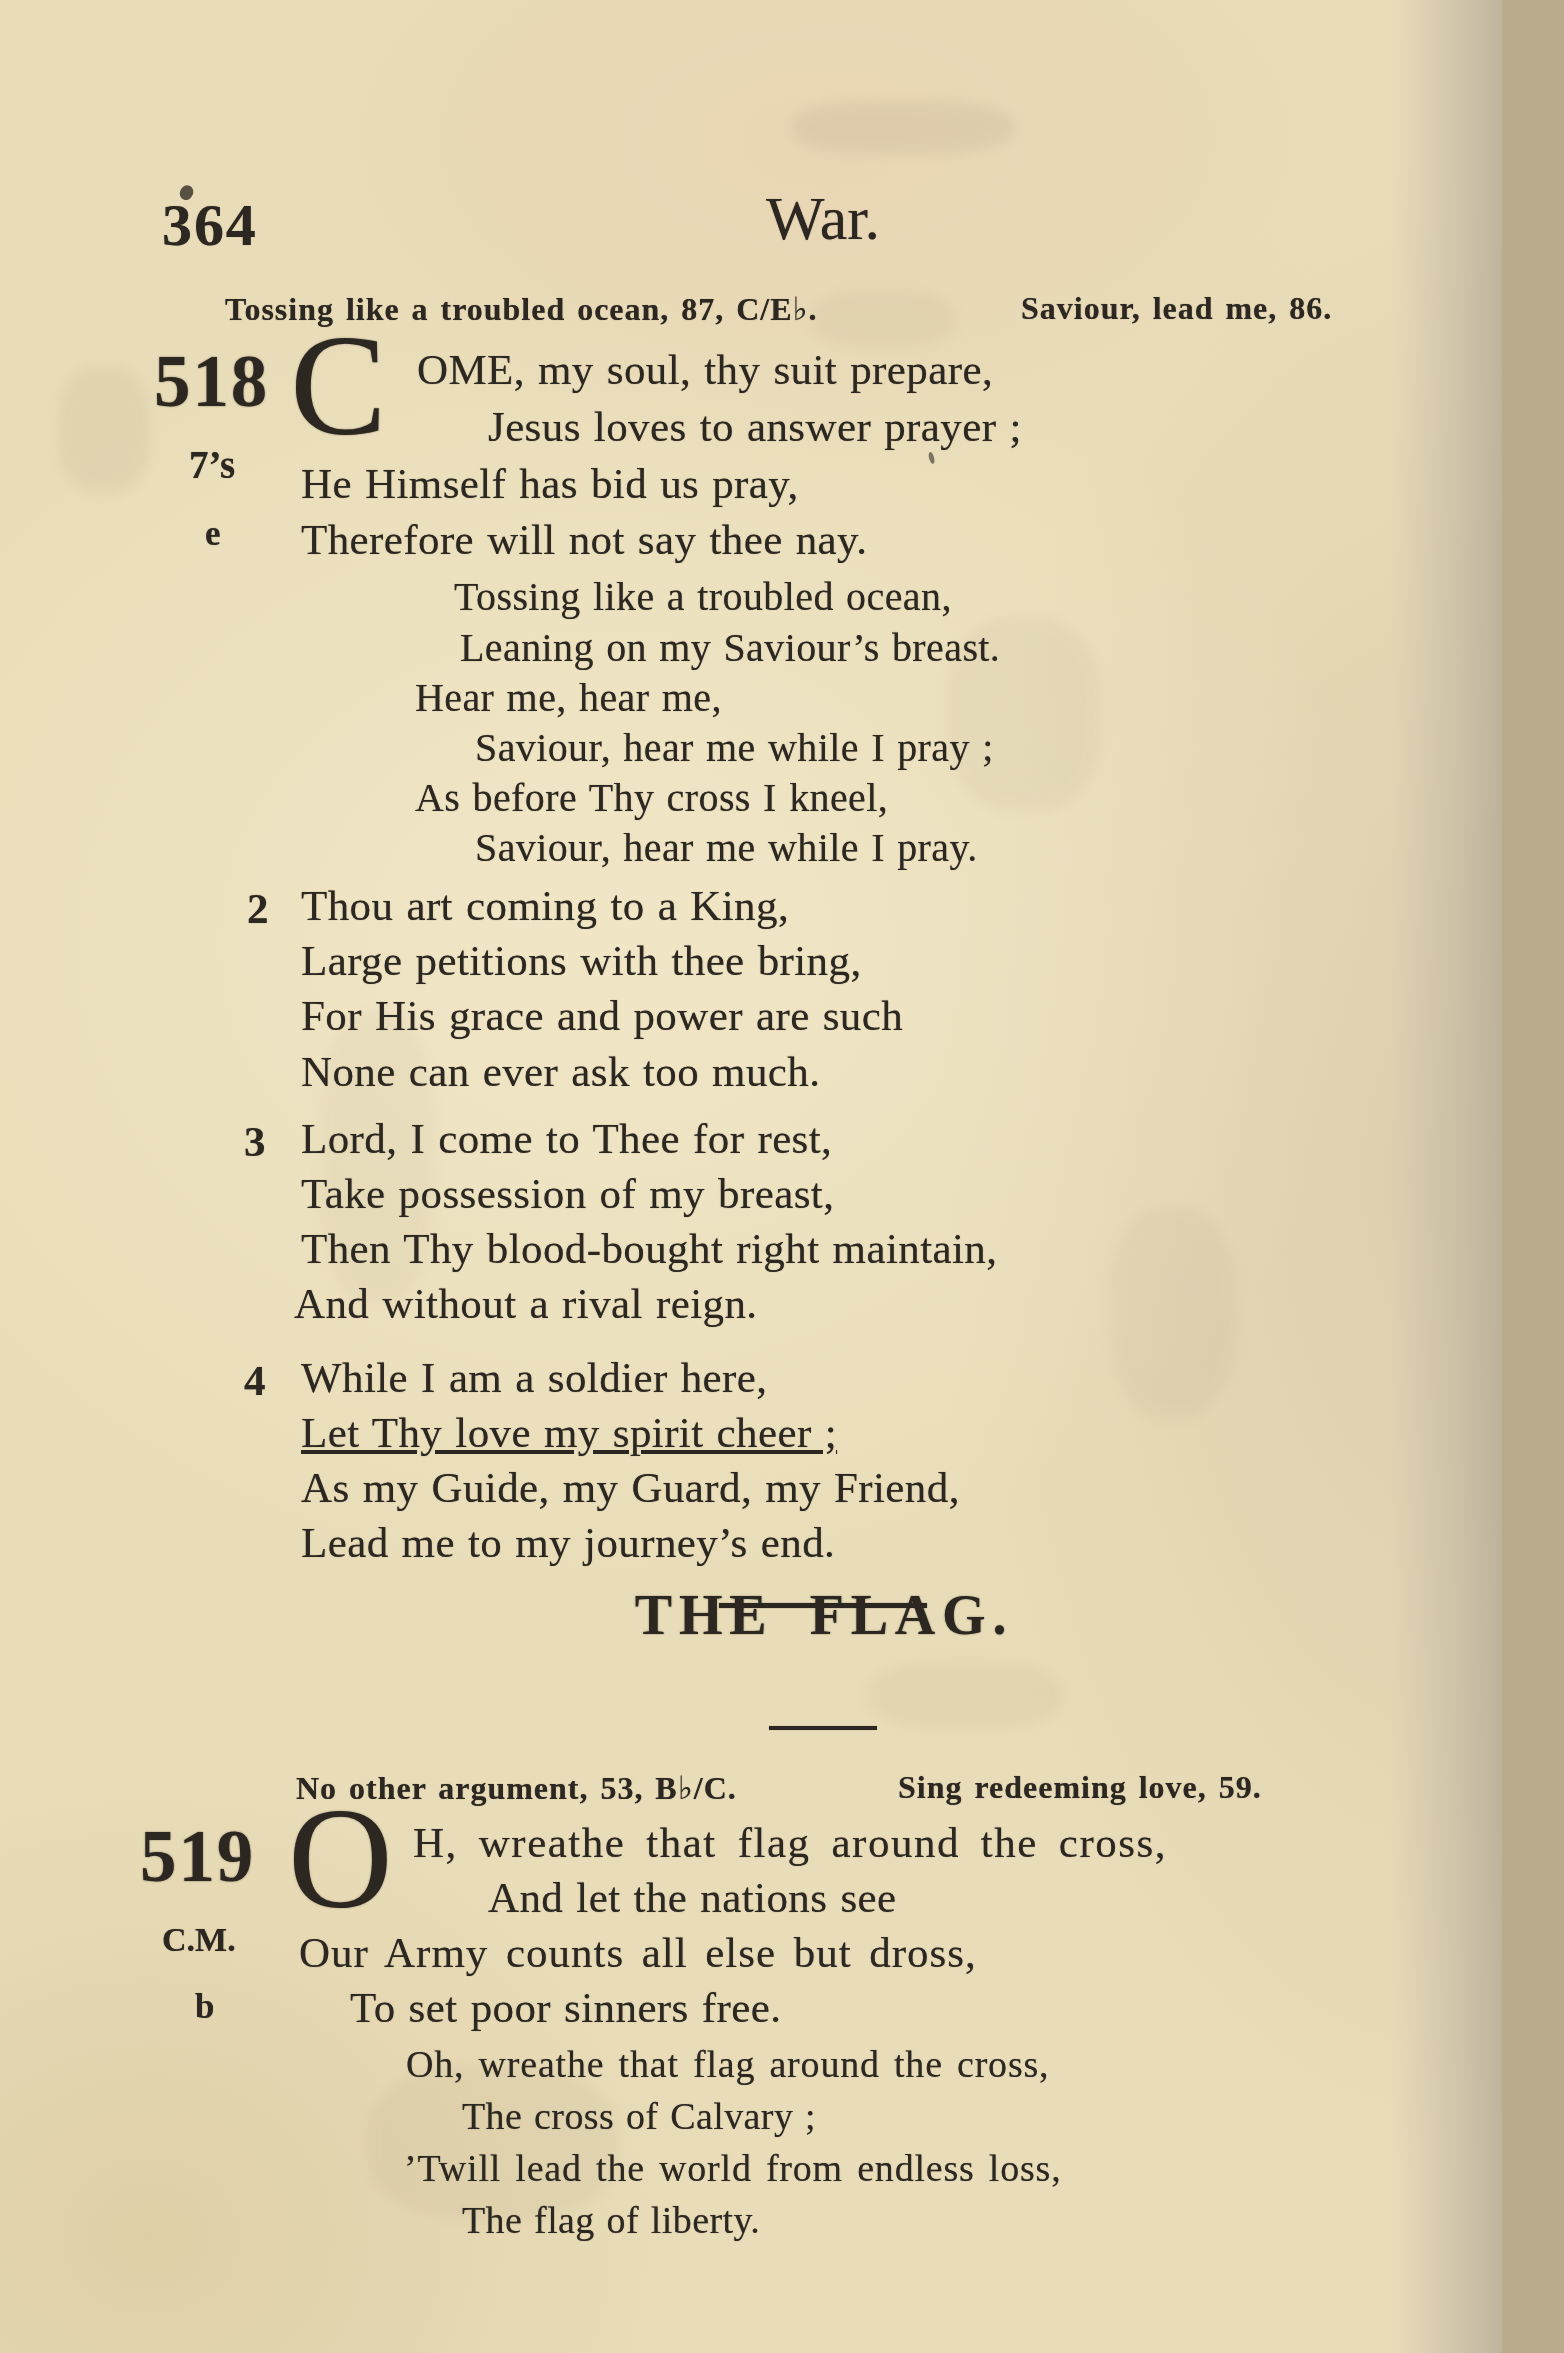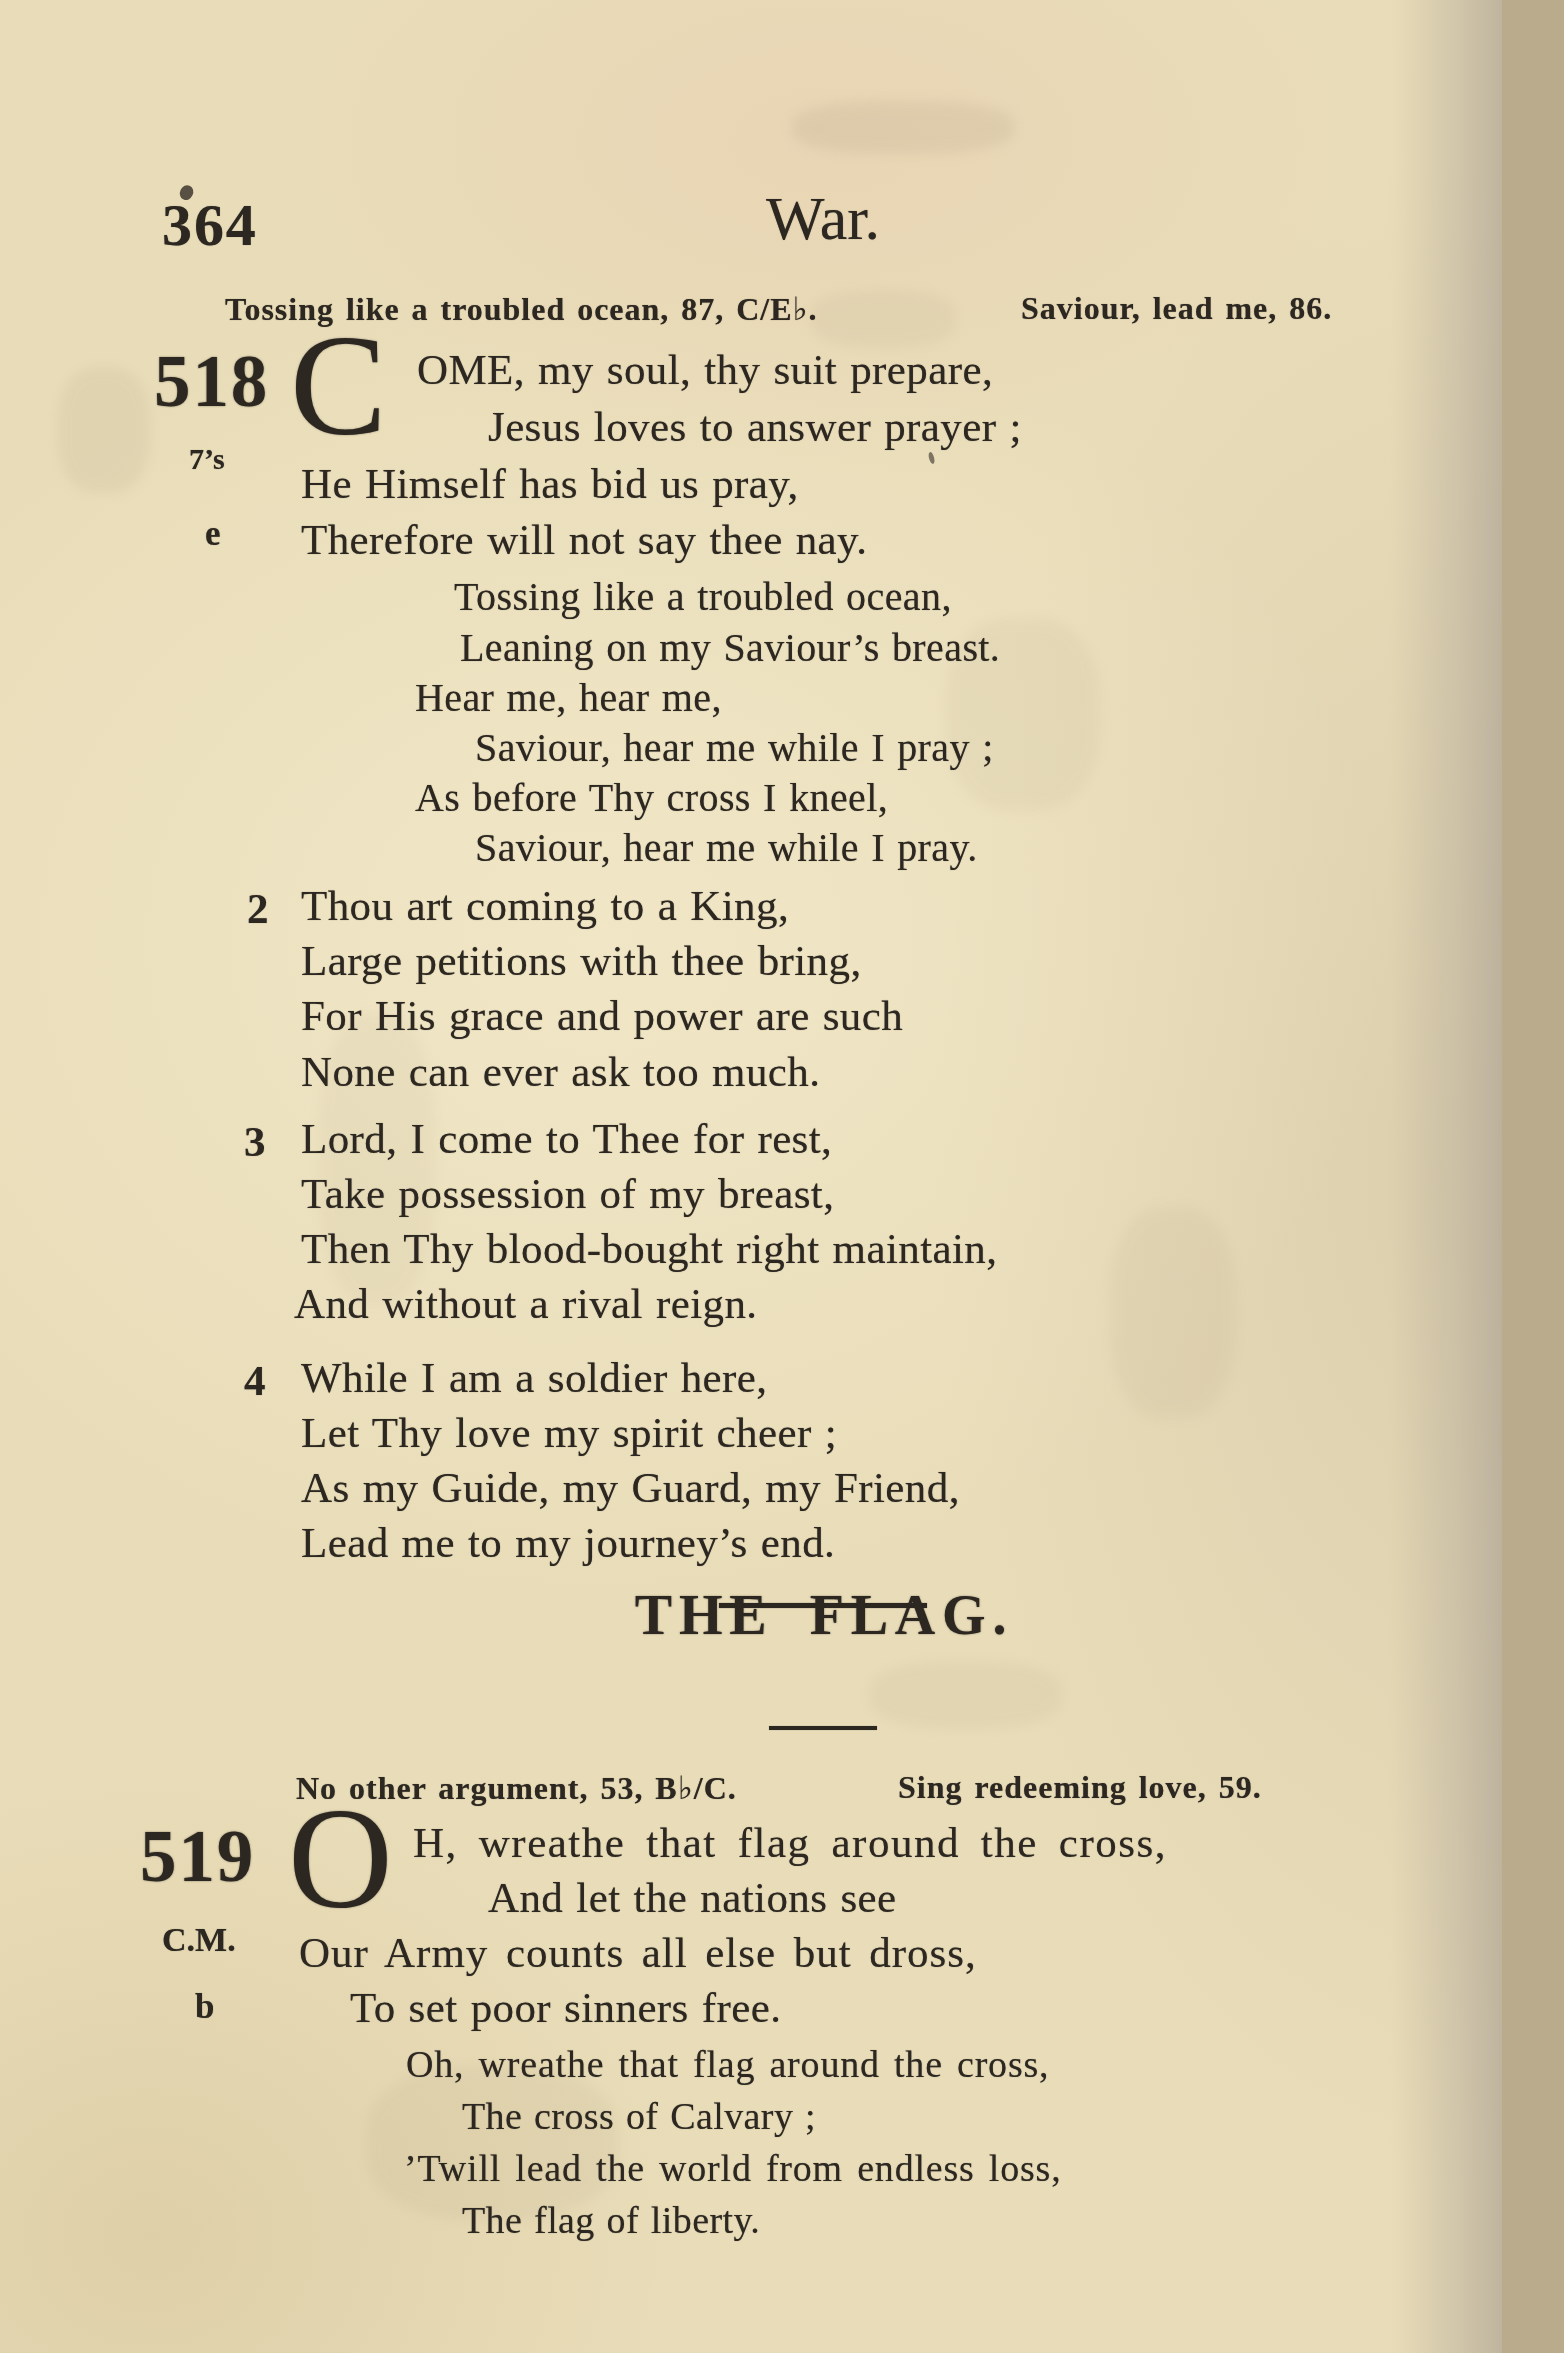--- a/index.html
+++ b/index.html
@@ -19,21 +19,21 @@
     color:#2c2720;
   }
   .txt{position:absolute;white-space:nowrap;color:#2c2720;
        text-shadow:0 0 1px rgba(44,39,32,0.55);}
   .v{font-size:43px;line-height:1;letter-spacing:0.4px;word-spacing:1.9px;}
   .ch{font-size:40px;line-height:1;letter-spacing:0.4px;word-spacing:1.9px;}
   .ch2{font-size:38px;line-height:1;letter-spacing:0.4px;word-spacing:1.9px;}
   .tune{font-size:32px;font-weight:bold;letter-spacing:1px;word-spacing:2.9px;}
   .hymn-number{font-size:73px;font-weight:bold;letter-spacing:1.9px;
        text-shadow:0 0 1.9px rgba(44,39,32,0.6);}
-  .meter{font-size:30px;font-weight:bold;}
+  .meter{font-size:39px;font-weight:bold;}
   .expr{font-size:35px;font-weight:bold;}
   .dropcap{font-size:145px;line-height:1;font-weight:normal;
        text-shadow:0 0 1.9px rgba(44,39,32,0.5);}
   .pageno{font-size:60px;font-weight:bold;letter-spacing:1.9px;}
   .header{font-size:62px;}
   .flag-title{font-size:56px;font-weight:bold;letter-spacing:6.8px;word-spacing:15.4px;
        text-shadow:0 0 1.9px rgba(44,39,32,0.55);}
   .rule{position:absolute;background:#2c2720;box-shadow:0 0 1px rgba(44,39,32,0.6);}
   .vnum{font-size:43px;font-weight:bold;}
   
@@ -94,21 +94,21 @@
     <div class="txt v" style="left:301px;top:1050px;">None can ever ask too much.</div>
 
     <div class="txt vnum" style="left:244px;top:1117px;">3</div>
     <div class="txt v" style="left:301px;top:1117px;">Lord, I come to Thee for rest,</div>
     <div class="txt v" style="left:301px;top:1172px;">Take possession of my breast,</div>
     <div class="txt v" style="left:301px;top:1227px;">Then Thy blood-bought right maintain,</div>
     <div class="txt v" style="left:294px;top:1282px;">And without a rival reign.</div>
 
     <div class="txt vnum" style="left:244px;top:1356px;">4</div>
     <div class="txt v" style="left:301px;top:1356px;">While I am a soldier here,</div>
-    <div class="txt v" style="left:301px;top:1411px;">Let Thy love my spirit cheer ;</div>
+    <div class="txt v" style="left:301px;top:1411px;text-decoration:underline;">Let Thy love my spirit cheer ;</div>
     <div class="txt v" style="left:301px;top:1466px;">As my Guide, my Guard, my Friend,</div>
     <div class="txt v" style="left:301px;top:1521px;">Lead me to my journey’s end.</div>
   </div>
 
   <div class="rule" style="left:719px;top:1603px;width:208px;height:4.8px;"></div>
   <div class="txt flag-title" style="left:824px;top:1583px;transform:translateX(-50%);">THE FLAG.</div>
   <div class="rule" style="left:769px;top:1726px;width:108px;height:3.9px;"></div>
 
   <div>
     <div class="txt tune" style="left:296px;top:1769px;">No other argument, 53, B♭/C.</div>

